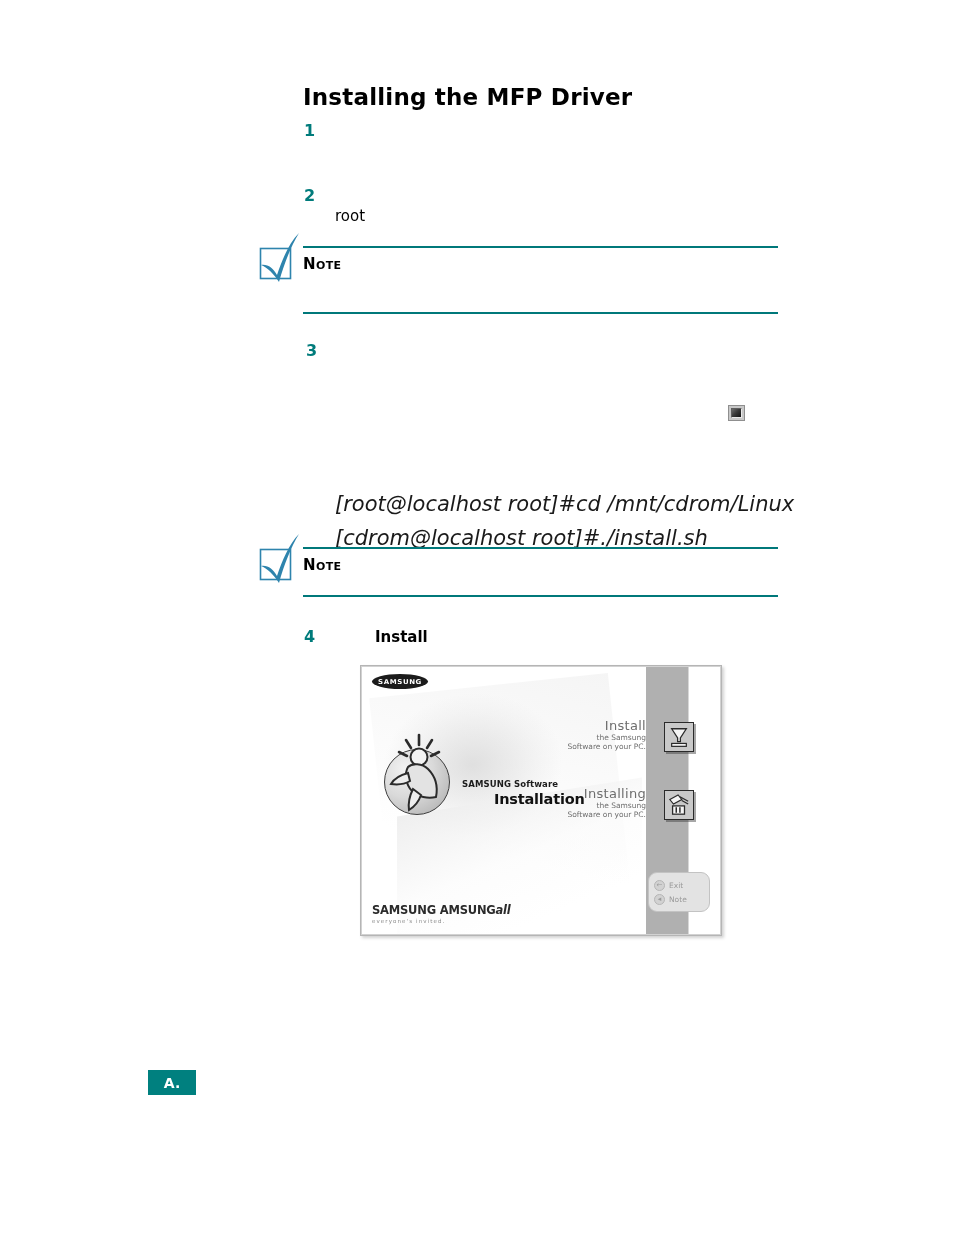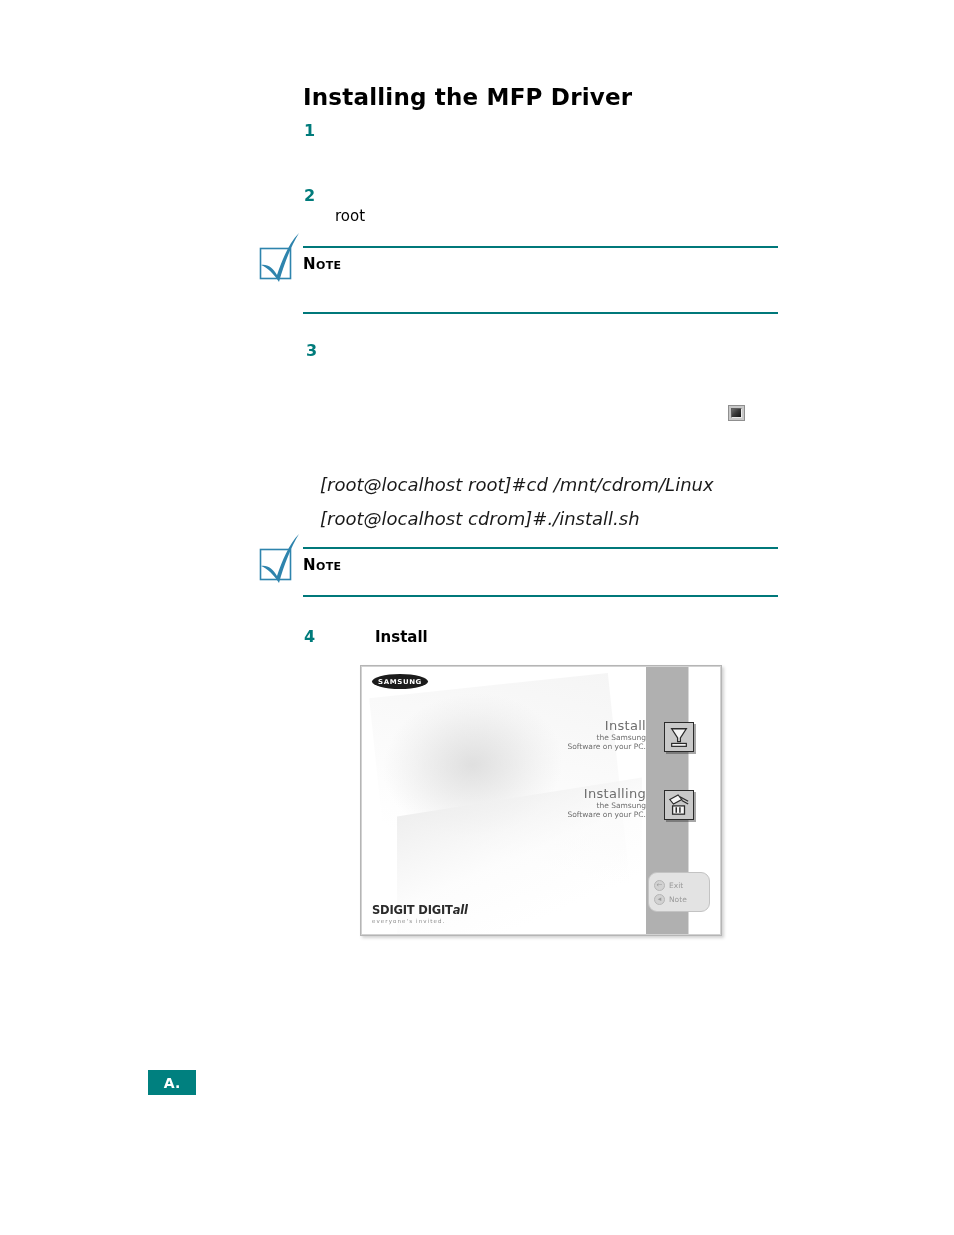--- a/index.html
+++ b/index.html
@@ -49,25 +49,26 @@
   }
   #step-4-text {
     left: 375px; top: 628px;
     font-weight: bold;
     font-size: 15px;
   }
 
   
   .cmd-line {
     position: absolute;
-    left: 320px;
+    left: 335px;
     font-style: italic;
-    font-size: 18px;
+    font-size: 21px;
     color: #1a1a1a;
     white-space: nowrap;
+    margin-top: 18px;
   }
   #cmd-line-1 { top: 474px; }
   #cmd-line-2 { top: 508px; }
 
   
   #terminal-icon {
     position: absolute;
     left: 728px; top: 405px;
     width: 17px; height: 16px;
     background: #c8c8c8;
@@ -335,21 +336,21 @@
   <div class="note-rule top"></div>
   <div class="note-label">Note</div>
   <div class="note-rule bottom"></div>
 </div>
 
 <div id="terminal-icon">
   <div class="screen"></div>
 </div>
 
 <div class="cmd-line" id="cmd-line-1">[root@localhost root]#cd /mnt/cdrom/Linux</div>
-<div class="cmd-line" id="cmd-line-2">[root@localhost cdrom]#./install.sh</div>
+<div class="cmd-line" id="cmd-line-2">[cdrom@localhost root]#./install.sh</div>
 
 <div class="note-check" id="note-check-2">
   <svg width="46" height="54" viewBox="0 0 46 54" xmlns="http://www.w3.org/2000/svg">
     <rect x="2.5" y="17.5" width="30" height="30" fill="none" stroke="#2E84AD" stroke-width="1.6"></rect>
     <path d="M3 34 C10 33 15 37 19 44 C24 29 31 12 41 2 C33 15 26 33 21 51 C16 43 9 36 3 34 Z" fill="#2E84AD"></path>
   </svg>
 </div>
 <div class="note-block" id="note-2">
   <div class="note-rule top"></div>
   <div class="note-label">Note</div>
@@ -362,20 +363,38 @@
     <div id="installer-bg-swoosh"></div>
     <div id="installer-bg-swoosh2"></div>
 
     <div id="installer-side-panel"></div>
     <div id="installer-side-panel-edge"></div>
 
     <div id="samsung-logo">
       <span>SAMSUNG</span>
     </div>
 
+    <div id="installer-hero">
+      <div id="hero-globe"></div>
+      <svg width="90" height="110" viewBox="0 0 90 110" style="position:absolute;left:2px;top:0;">
+        <g stroke="#2b2b2b" stroke-width="2.6" stroke-linecap="round" fill="none">
+          <line x1="33" y1="8" x2="33" y2="18"></line>
+          <line x1="20" y1="13" x2="25" y2="21"></line>
+          <line x1="46" y1="13" x2="41" y2="21"></line>
+          <line x1="13" y1="25" x2="21" y2="29"></line>
+          <line x1="53" y1="25" x2="45" y2="29"></line>
+        </g>
+        <circle cx="33" cy="30" r="8.5" fill="#f2f2f2" stroke="#2b2b2b" stroke-width="2"></circle>
+        <path d="M22 40 C26 36 36 36 42 42 C50 50 52 60 50 70 C42 72 32 70 26 64 C20 58 18 47 22 40 Z" fill="#e3e3e3" stroke="#2b2b2b" stroke-width="2"></path>
+        <path d="M22 46 C14 48 8 52 5 57 C12 58 19 57 24 54 Z" fill="#ededed" stroke="#2b2b2b" stroke-width="2"></path>
+        <path d="M27 62 C24 68 22 76 23 83 C28 80 33 74 35 68 Z" fill="#ededed" stroke="#2b2b2b" stroke-width="2"></path>
+      </svg>
+      <div id="hero-caption-1">SAMSUNG Software</div>
+      <div id="hero-caption-2">Installation</div>
+    </div>
 
     <div class="action-row" id="action-install">
       <div class="action-title">Install</div>
       <div class="action-sub">the Samsung</div>
       <div class="action-sub">Software on your PC.</div>
     </div>
     <div class="action-btn" id="btn-install">
       <div class="btn-glyph">
         <svg width="24" height="24" viewBox="0 0 24 24">
           <path d="M4 3 L20 3 L13.5 13 L13.5 17 L10.5 17 L10.5 13 Z" fill="#f4f4f4" stroke="#2a2a2a" stroke-width="1.4"></path>
@@ -407,21 +426,21 @@
         <span class="nav-icon">←</span>
         <span>Exit</span>
       </div>
       <div class="nav-item">
         <span class="nav-icon">◂</span>
         <span>Note</span>
       </div>
     </div>
 
     <div id="digitall-logo">
-      <div id="digitall-main"><span>S</span><span>DIGIT DIGIT</span><i>all</i></div>
+      <div id="digitall-main"><span>S</span><span>AMSUNG AMSUNG</span><i>all</i></div>
       <div id="digitall-sub">everyone's invited.</div>
     </div>
 
   </div>
 </div>
 
 <div id="page-marker">
   <span>A.</span>
 </div>
 

